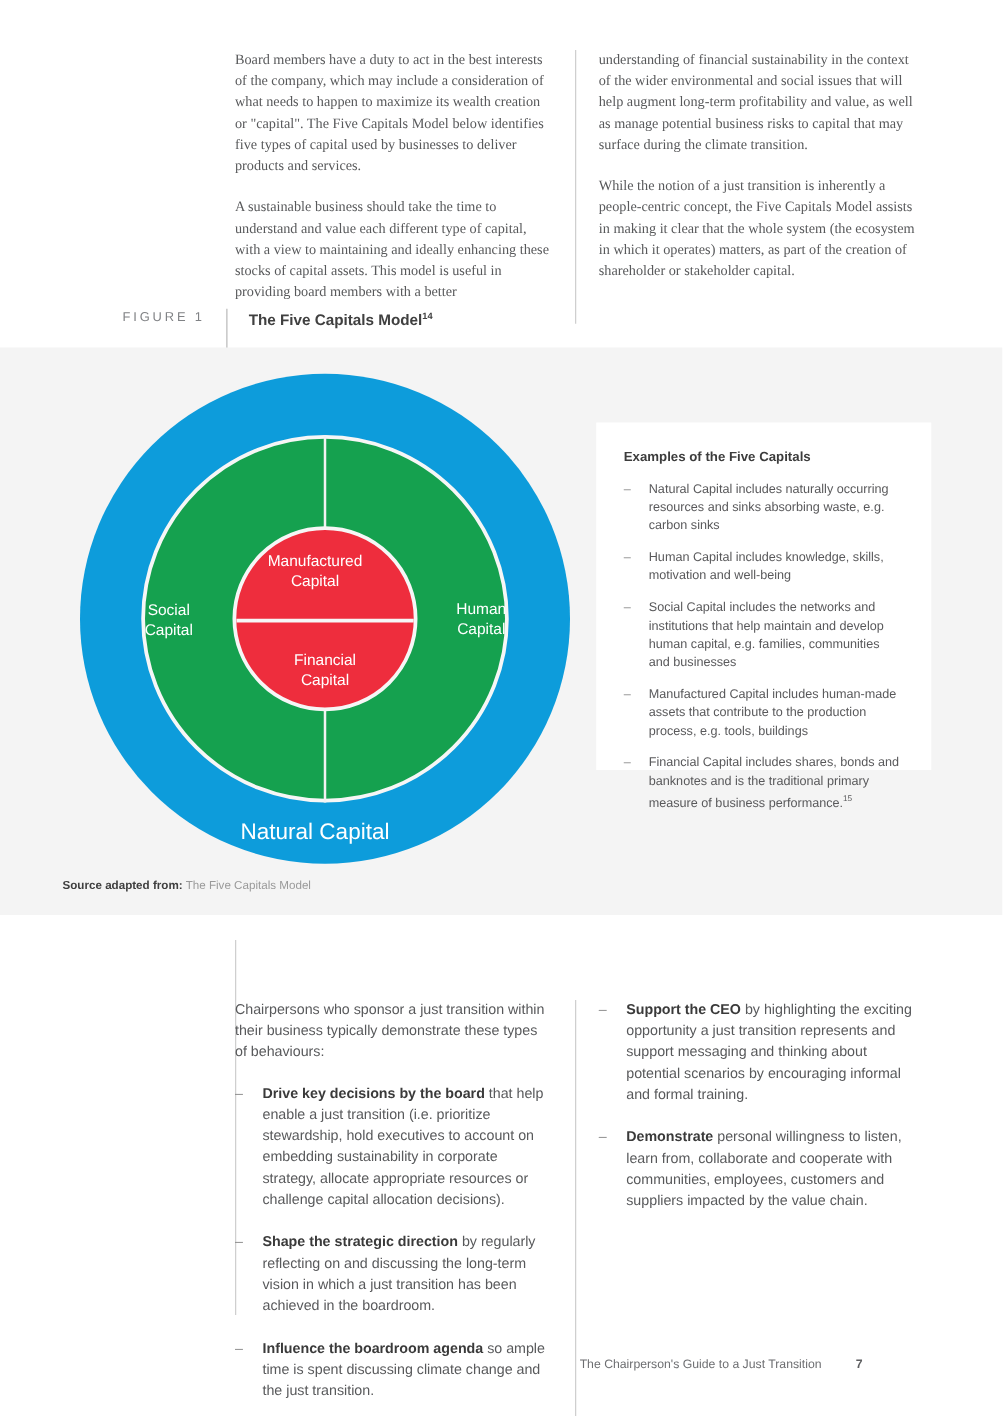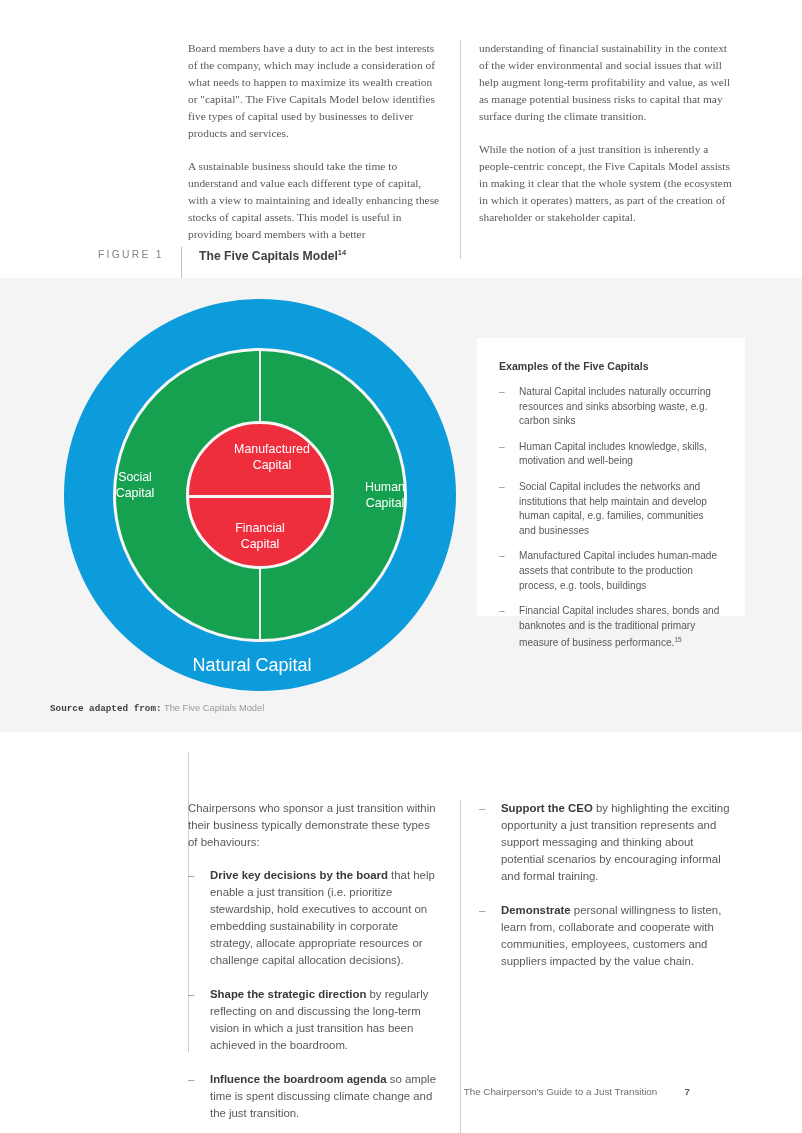--- a/index.html
+++ b/index.html
@@ -103,23 +103,23 @@
   }
 
   .lbl {
     position:absolute;
     text-align:center;
     color:#ffffff;
     font-size:12.4px;
     line-height:15.5px;
     white-space:pre-line;
   }
-  .lbl-social   { left:28px;  top:171px; width:86px; }
+  .lbl-social   { left:28px;  top:182px; width:86px; }
   .lbl-human    { left:278px; top:181px; width:86px; }
-  .lbl-manuf    { left:108px;  top:143px; width:200px; }
+  .lbl-manuf    { left:88px;  top:143px; width:200px; }
   .lbl-finan    { left:96px;  top:222px; width:200px; }
   .lbl-natural  { left:88px;  top:359px; width:200px; font-size:18px; }
 
   
   .ex-box {
     position:absolute; left:477px; top:60px; width:268px; height:278px;
     background:#ffffff;
     padding:22px 25px 0 22px;
   }
   .ex-title {
@@ -139,21 +139,21 @@
     position:absolute; left:0; top:0;
     color:#8c8c8c;
   }
   .ex-list li sup { font-size:6.6px; }
 
   
   .source {
     position:absolute; left:50px; top:425px;
     font-size:9.3px; color:#6f7072;
   }
-  .source b { color:#3f3f3f; font-weight:bold;font-family:Liberation Mono, monospace; }
+  .source b { color:#3f3f3f; font-weight:bold; }
   .source span.s2 { color:#9a9a9a; }
 
   
   .bot-cols {
     position:absolute; left:188px; top:752px; width:578px;
     display:flex;
     margin-top:48px;
   }
   .bot-col { width:272px; }
   .bot-col.left { padding-right:18px; }

